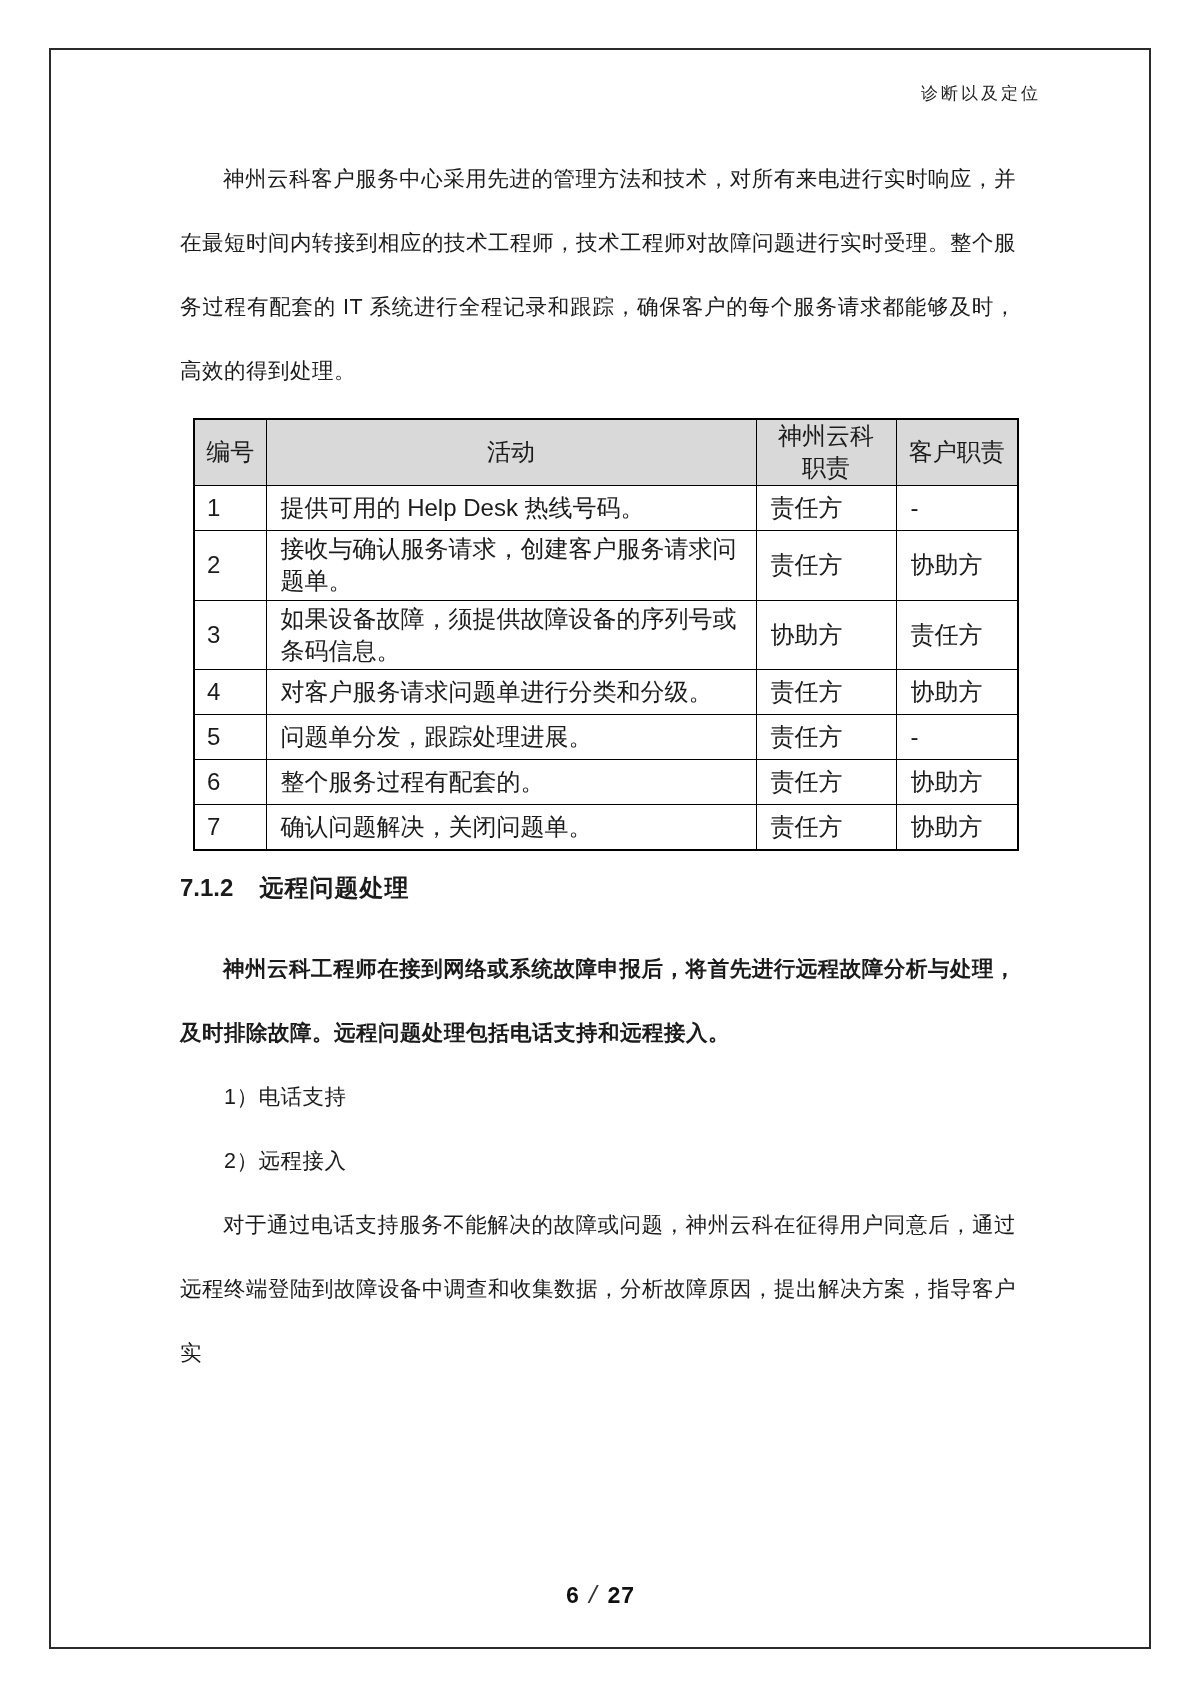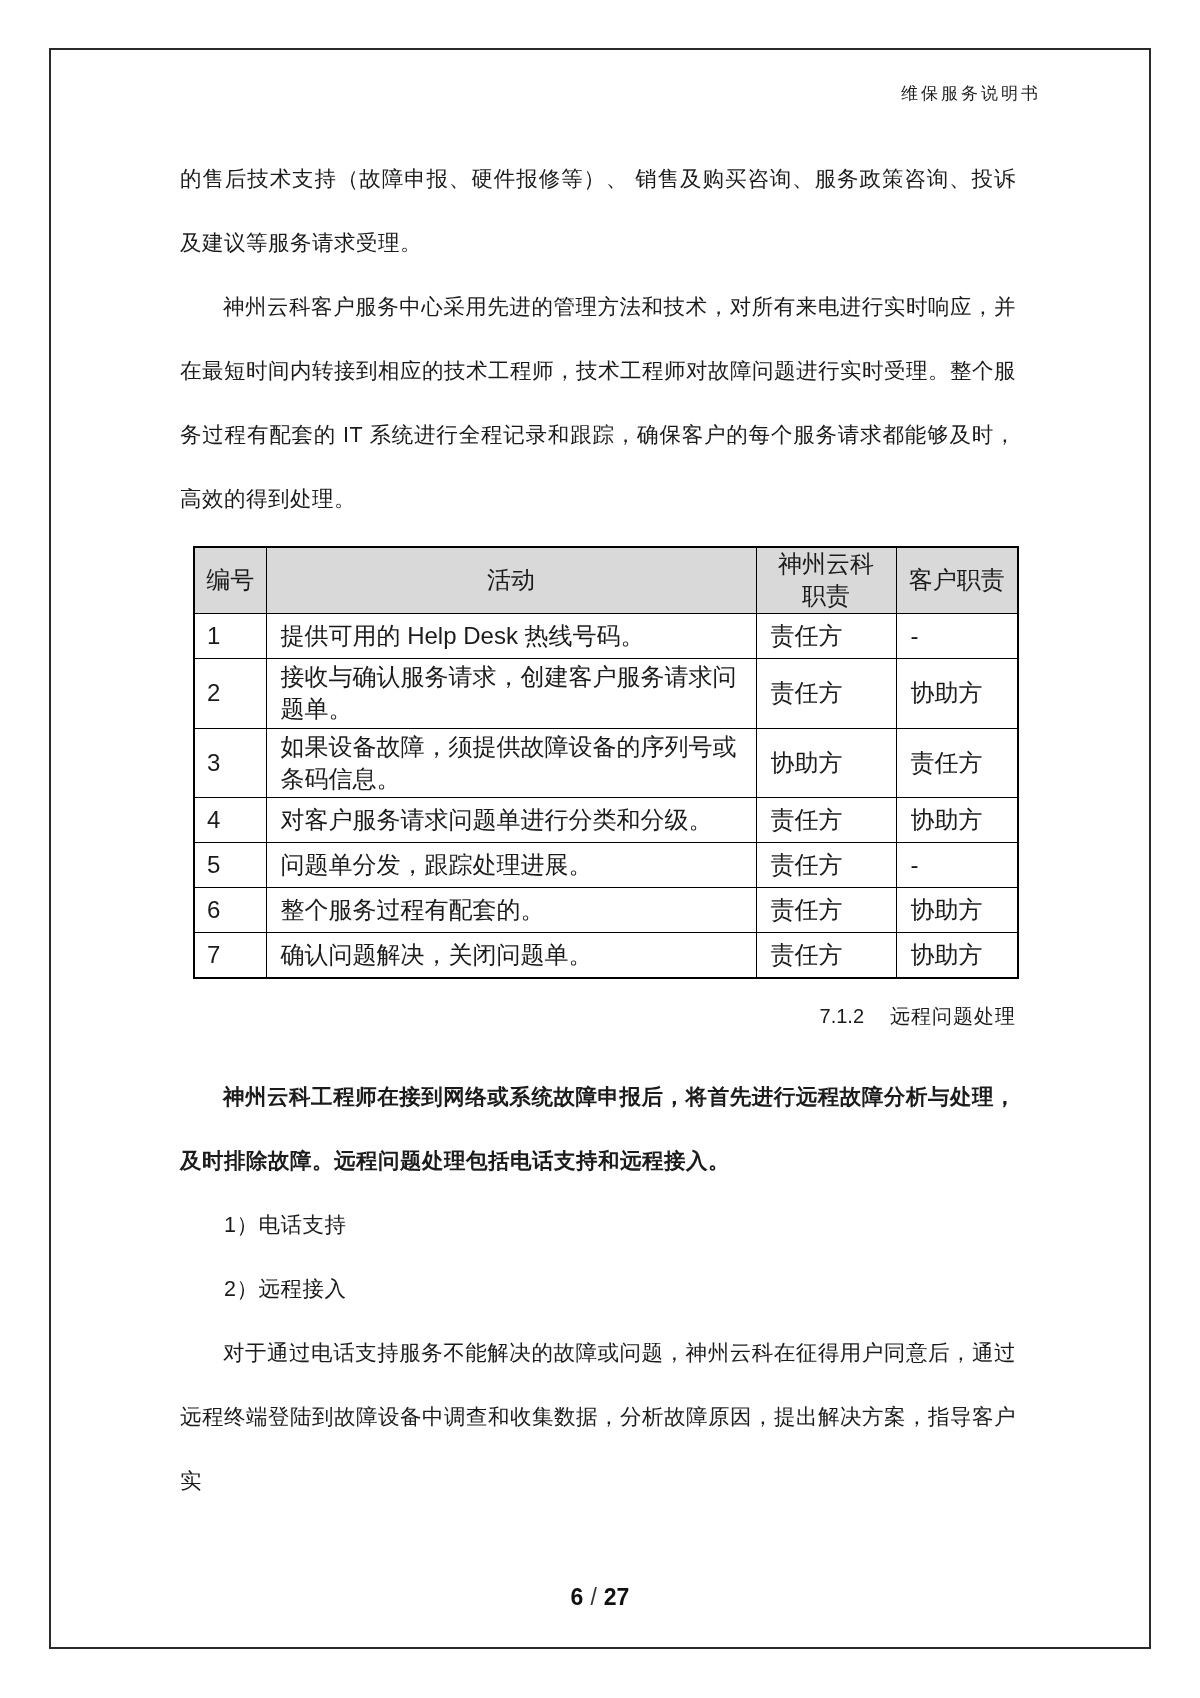--- a/index.html
+++ b/index.html
@@ -50,47 +50,45 @@
   }
   .resp-table thead th{
     background:var(--table-header-bg);
     text-align:center;height:52px;
     white-space:pre-line;
   }
   .resp-table td{height:45px;padding:2px 14px;text-align:left;}
   .resp-table td.c-num{padding-left:12px;}
   .section-heading{
     margin:16px 0 0 0;
-    font-size:20px;font-weight:400;line-height:42px;
+    font-size:24px;font-weight:700;line-height:42px;
     letter-spacing:1px;
-    text-align:right;
   }
   .section-heading .sec-num{margin-right:26px;letter-spacing:0;}
   .para.after-heading{margin-top:28px;font-weight:bold;}
   .footer{
     position:absolute;top:1582px;left:0;width:1200px;
     text-align:center;
-    font-family:Liberation Sans, sans-serif;
+    font-family:Liberation Mono, monospace;
     font-size:23px;line-height:30px;color:#111;
   }
   .footer .pg{font-weight:bold;}
   .footer .sep{font-weight:normal;margin:0 7px;color:#333;}
 </style>
 </head>
 <body>
 
 <div class="frame"></div>
 
 <div class="running-header">
-  <span>维保服务说明书</span>
+  <span>诊断以及定位</span>
 </div>
 
 <div class="content">
 
-  <p class="para">的售后技术支持（故障申报、硬件报修等）、 销售及购买咨询、服务政策咨询、投诉及建议等服务请求受理。</p>
 
   <p class="para indent">神州云科客户服务中心采用先进的管理方法和技术，对所有来电进行实时响应，并在最短时间内转接到相应的技术工程师，技术工程师对故障问题进行实时受理。整个服务过程有配套的 IT 系统进行全程记录和跟踪，确保客户的每个服务请求都能够及时，高效的得到处理。</p>
 
 
   <table class="resp-table">
     <colgroup>
       <col style="width:72px">
         <col style="width:490px">
         <col style="width:140px">
         <col style="width:122px">

